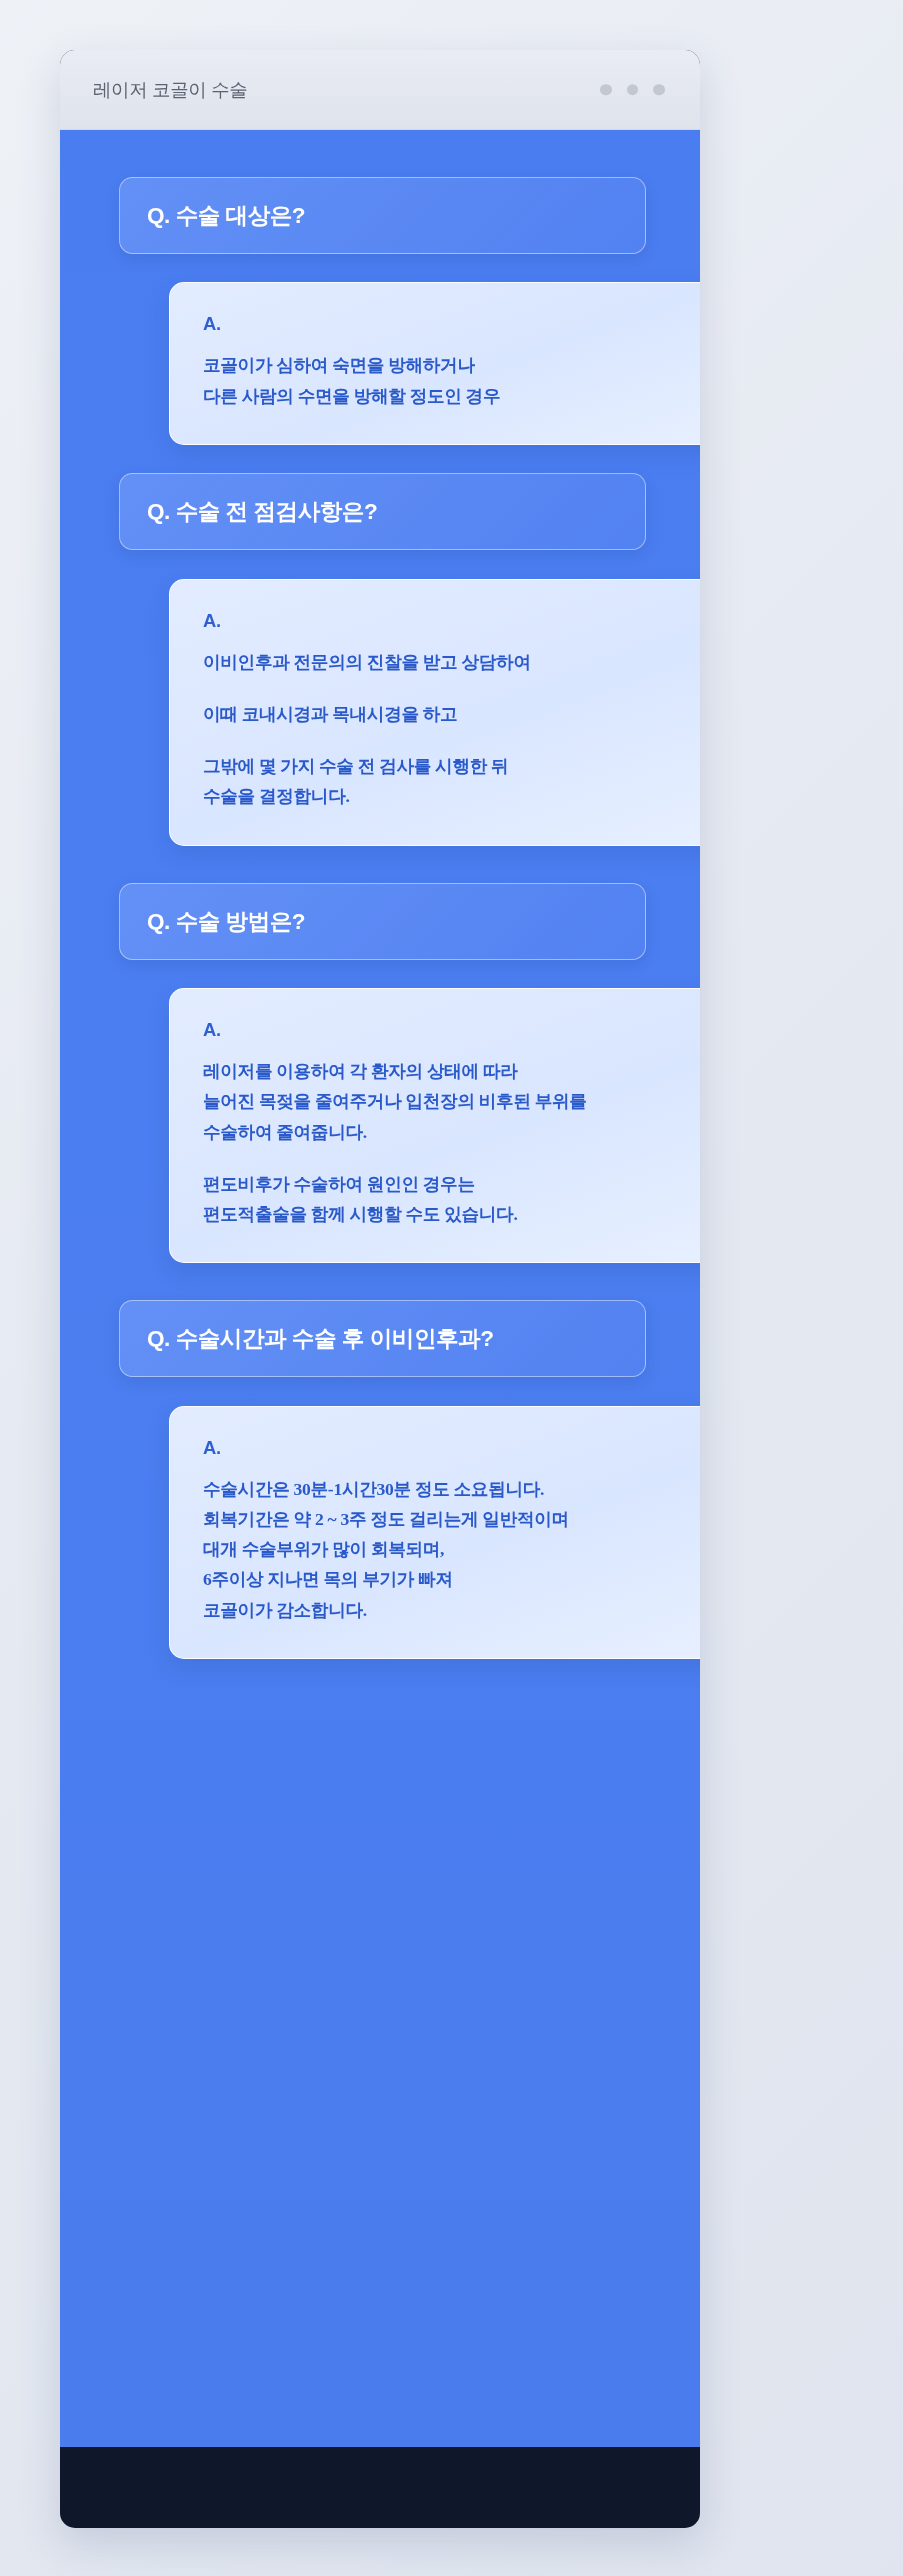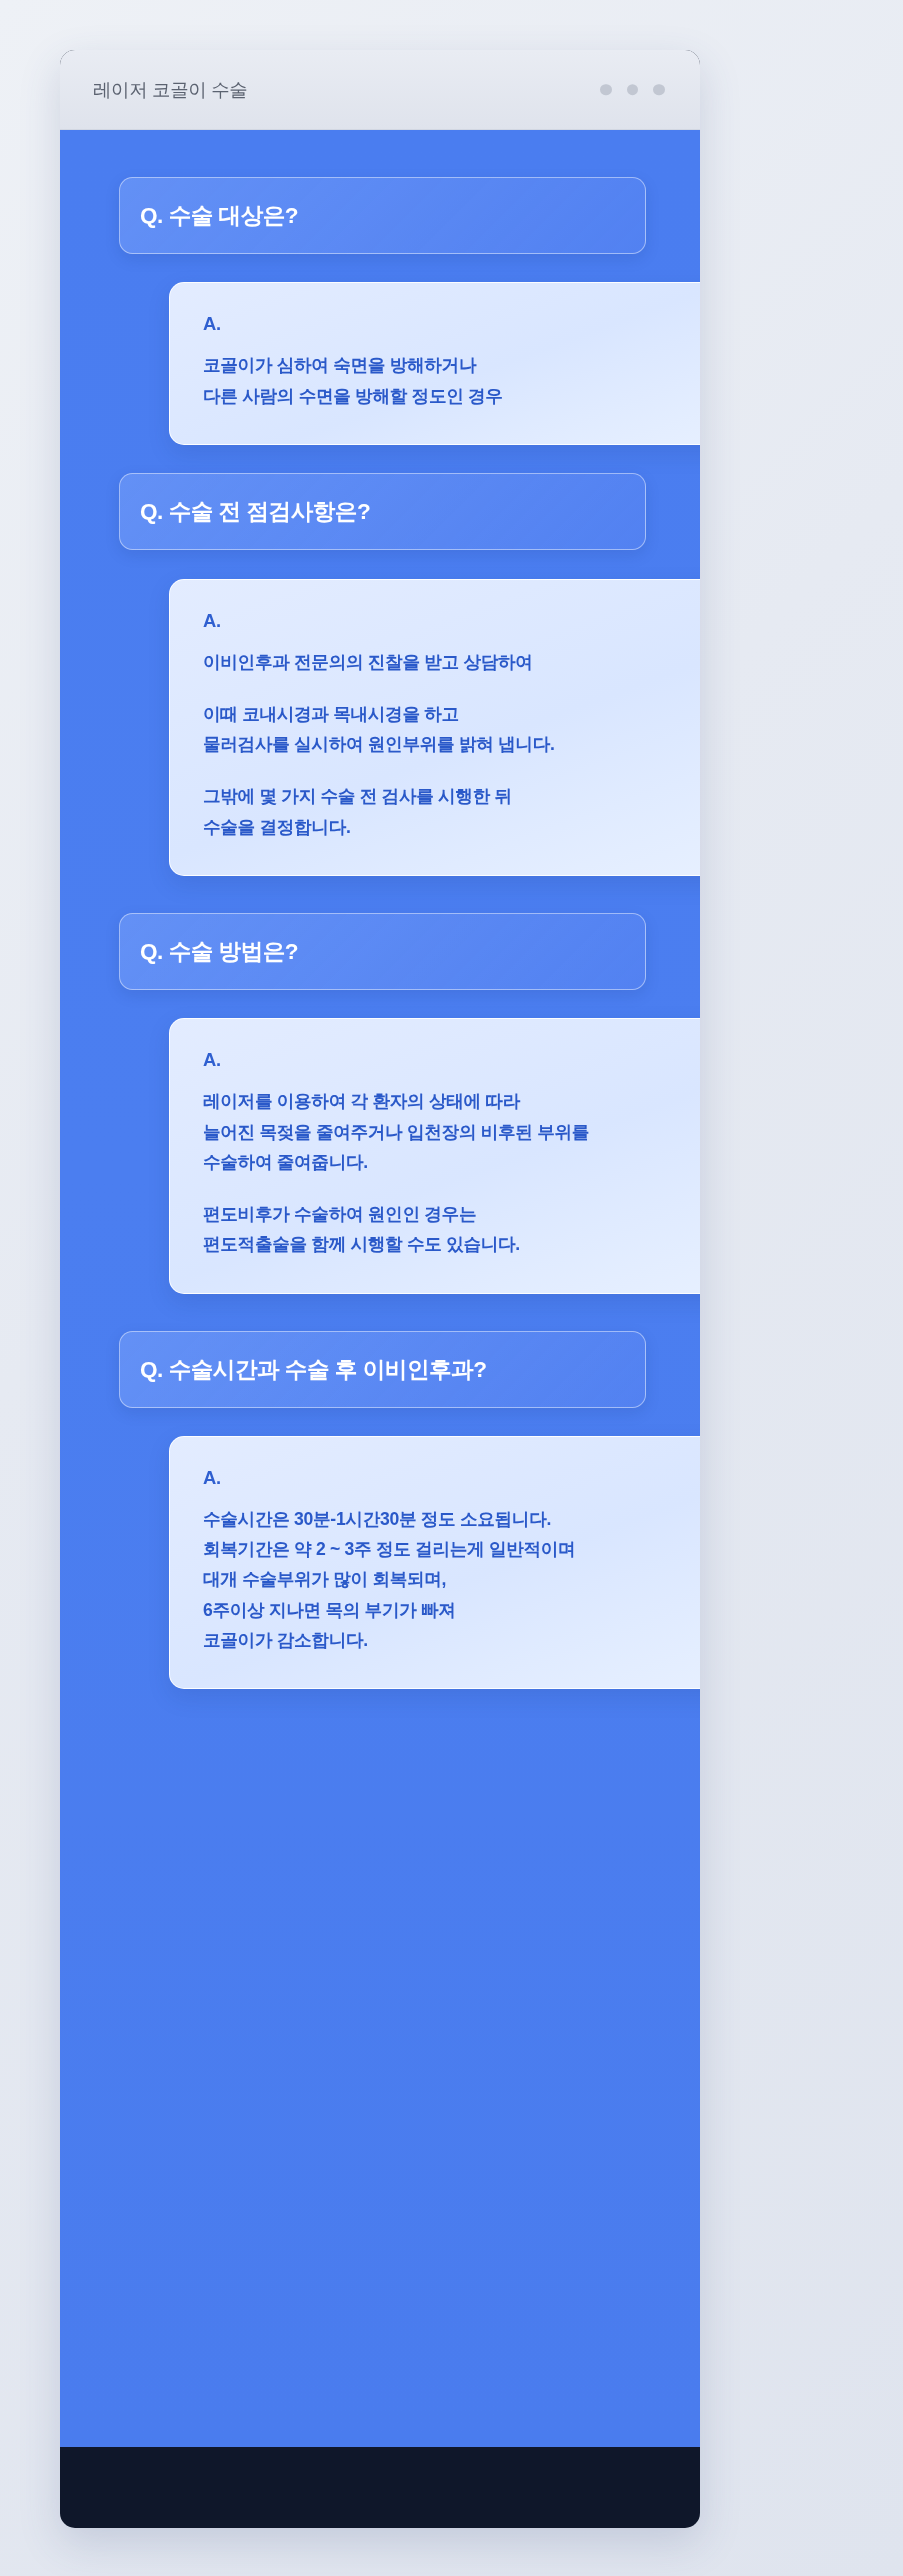--- a/index.html
+++ b/index.html
@@ -70,21 +70,21 @@
   .qa-block {
     margin-bottom: 8.4px;
   }
 
   
   .question {
     position: relative;
     margin-left: 59px;
     width: 527px;
     box-sizing: border-box;
-    padding: 22px 20px;
+    padding: 22px 27px;
     border-radius: 13.4px;
     background: linear-gradient(135deg, rgba(120,160,250,0.55) 0%, rgba(92,135,243,0.45) 100%);
     border: 0.8px solid rgba(255,255,255,0.45);
     box-shadow: 0 5px 15px rgba(20, 45, 110, 0.12);
     color: #ffffff;
     font-size: 22.6px;
     font-weight: bold;
     letter-spacing: -0.5px;
     display: flex;
     align-items: center;
@@ -104,20 +104,21 @@
   }
   .answer-label {
     font-size: 18.4px;
     font-weight: bold;
     color: #2f5fd0;
     letter-spacing: -0.3px;
     margin-bottom: 15px;
   }
   .answer-para {
     margin: 0 0 22px 0;
+    font-family: Liberation Serif, serif;
   }
   .answer-para:last-child {
     margin-bottom: 0;
   }
   .answer-line {
     font-size: 17.6px;
     line-height: 1.72;
     color: #2a59c9;
     font-weight: bold;
     letter-spacing: -0.3px;
@@ -161,21 +162,20 @@
       <div class="question">
         <span>Q. 수술 전 점검사항은?</span>
       </div>
       <div class="answer">
         <div class="answer-label">A.</div>
         <div class="answer-para">
           <div class="answer-line">이비인후과 전문의의 진찰을 받고 상담하여</div>
         </div>
         <div class="answer-para">
           <div class="answer-line">이때 코내시경과 목내시경을 하고</div>
-          <div class="answer-line">물러검사를 실시하여 원인부위를 밝혀 냅니다.</div>
         </div>
         <div class="answer-para">
           <div class="answer-line">그밖에 몇 가지 수술 전 검사를 시행한 뒤</div>
           <div class="answer-line">수술을 결정합니다.</div>
         </div>
       </div>
     </div>
 
     <div class="qa-block gap-lg">
       <div class="question">

